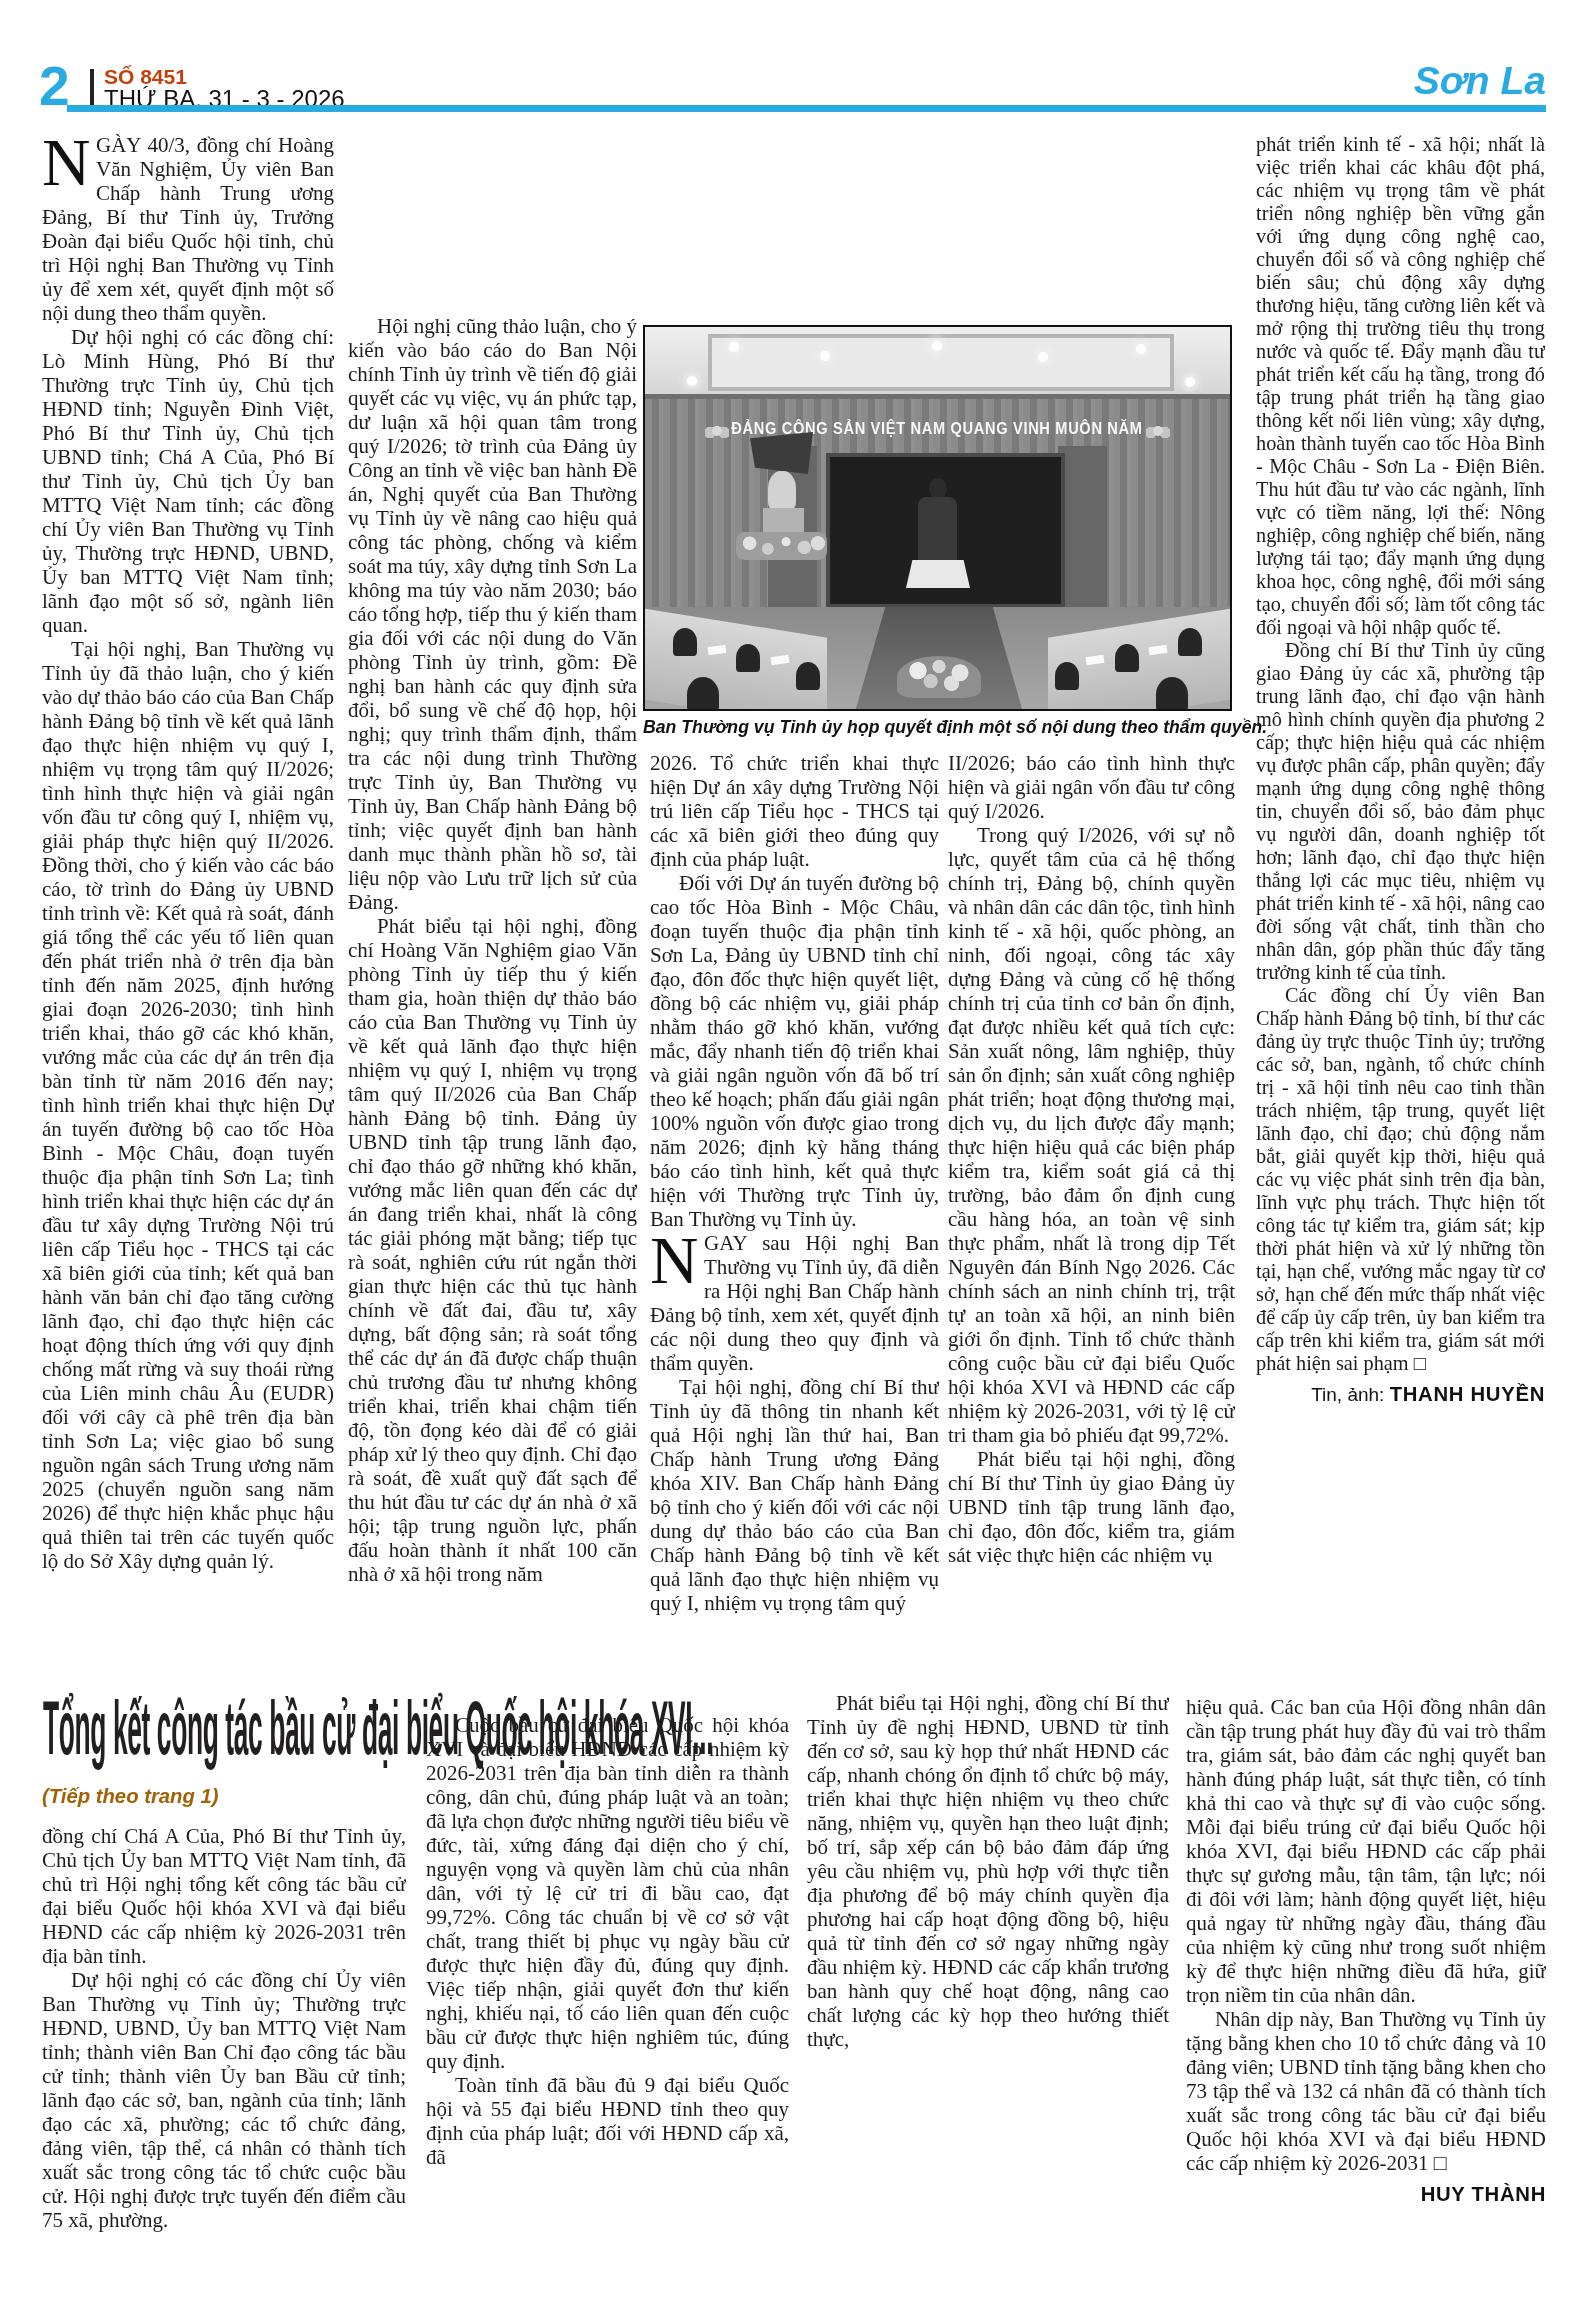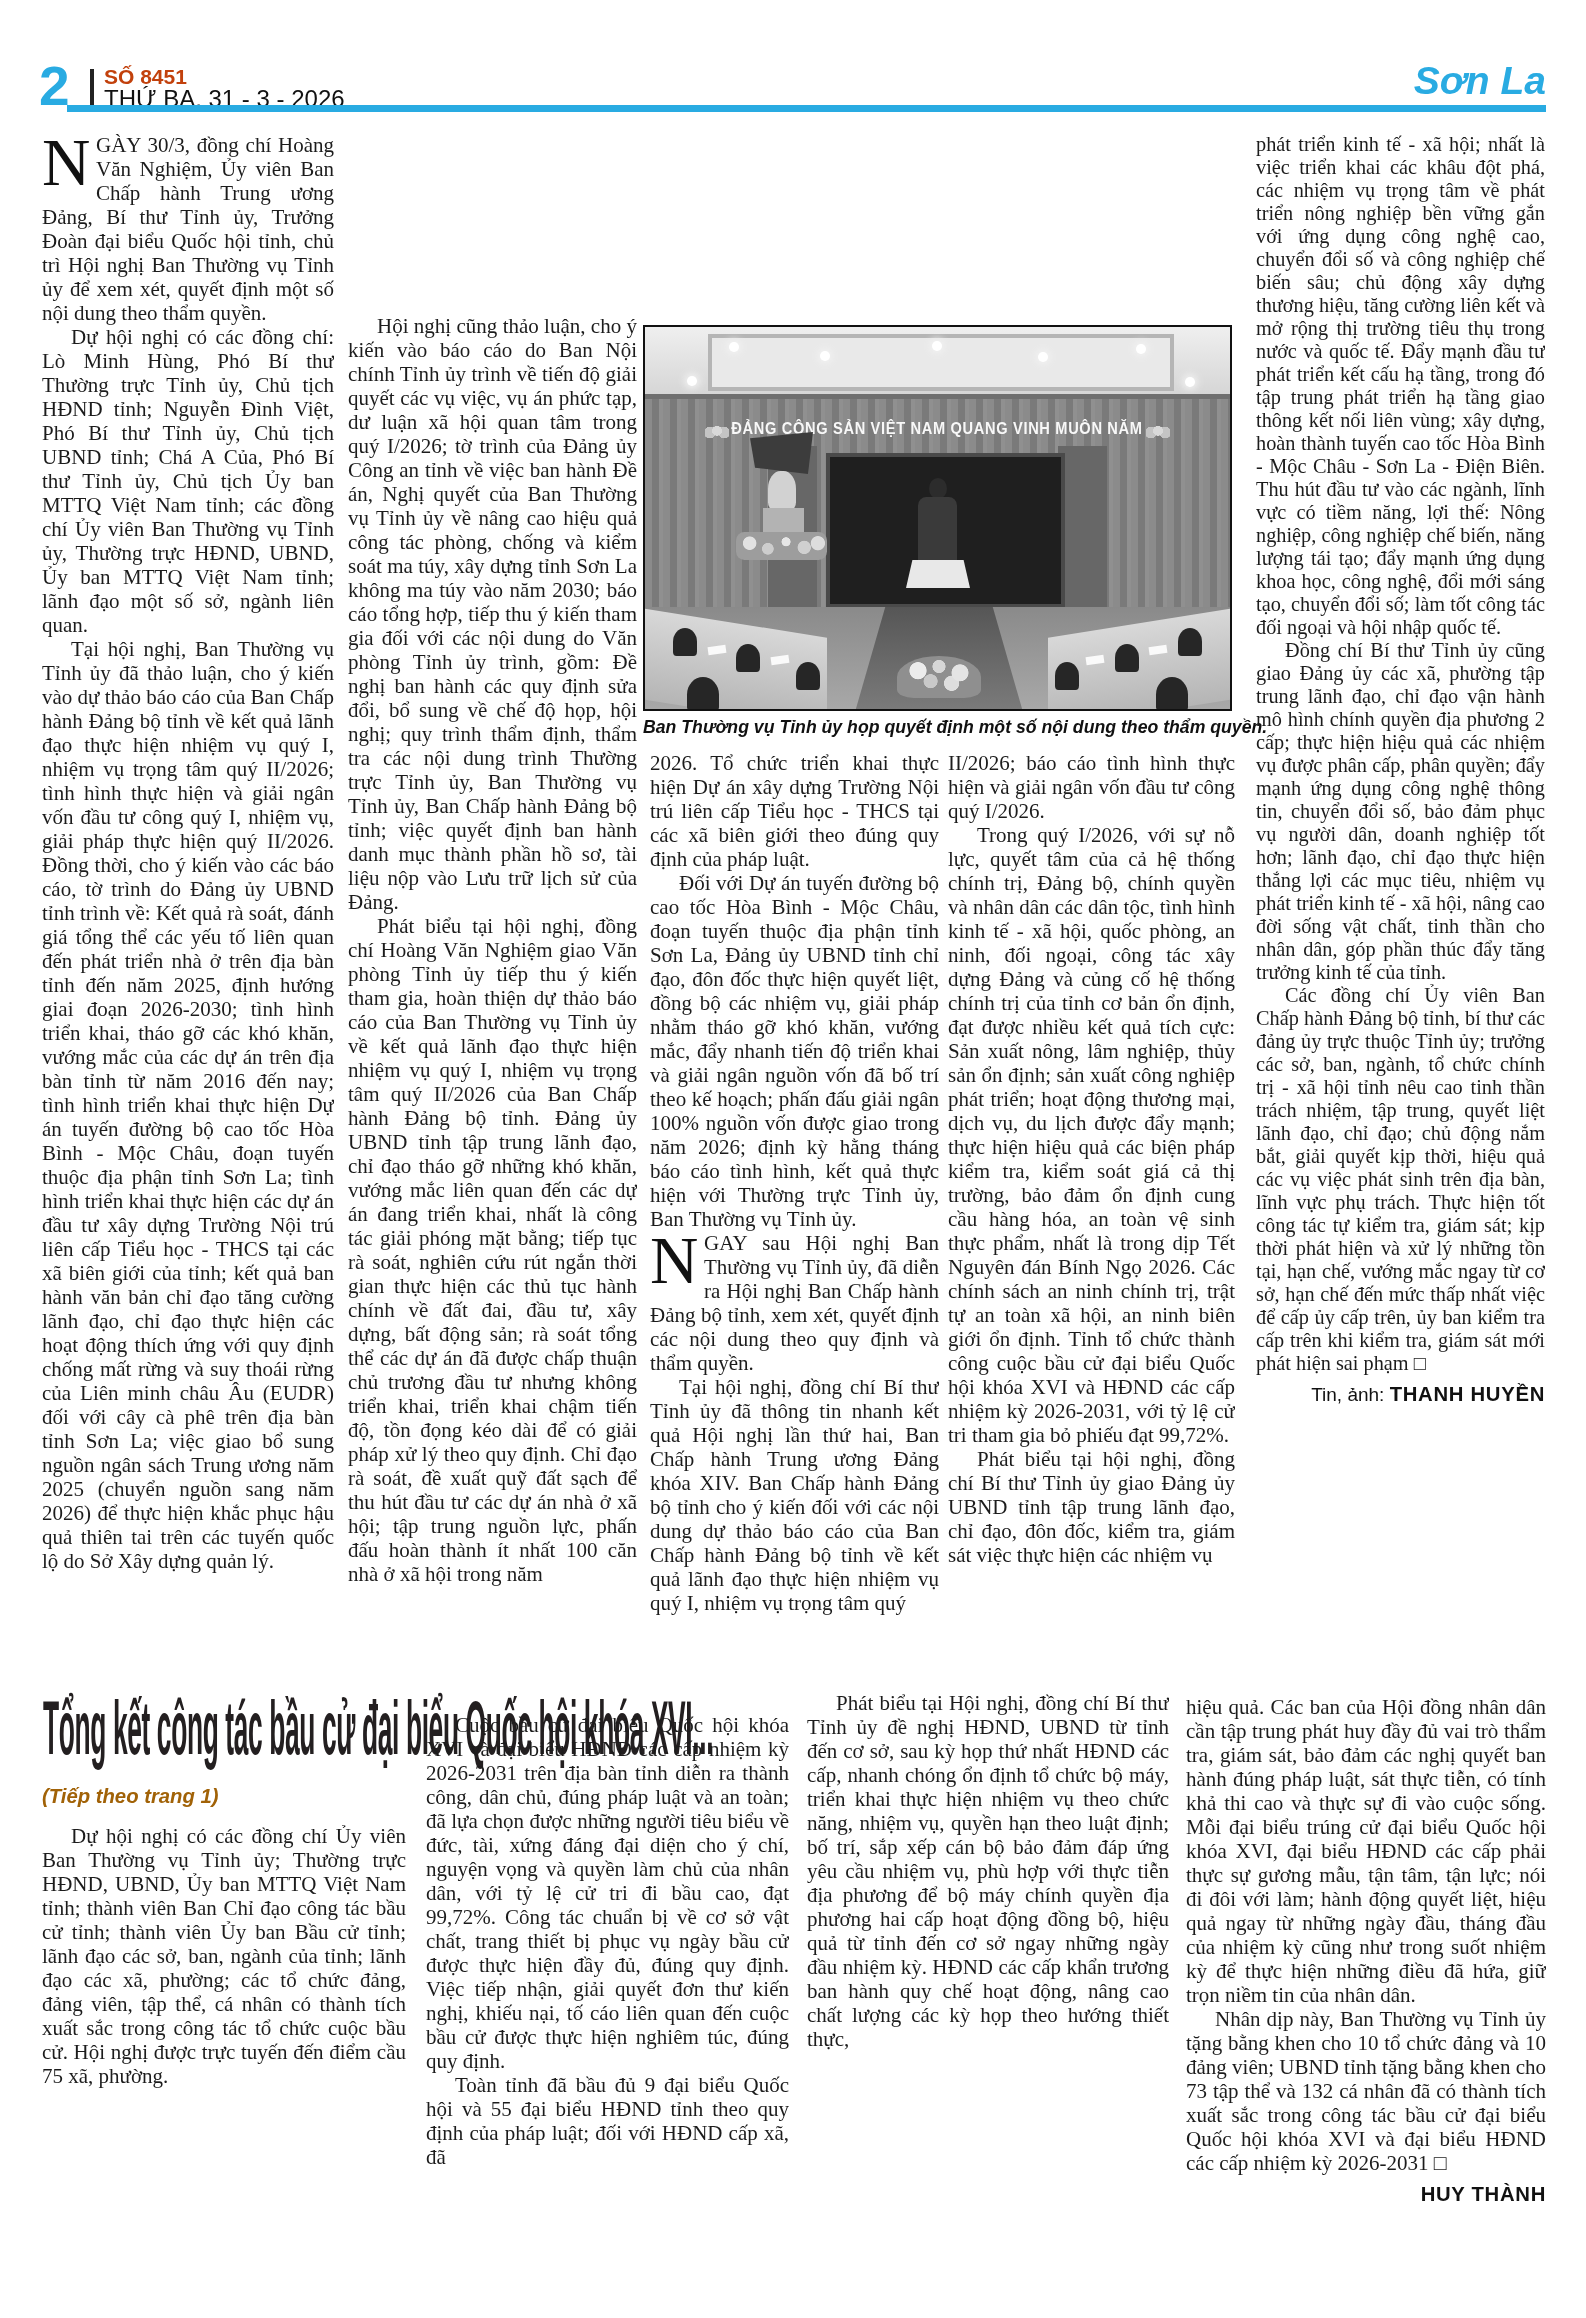--- a/index.html
+++ b/index.html
@@ -174,21 +174,21 @@
 
   <div class="abs pagenum">2</div>
   <div class="abs vrule"></div>
   <div class="abs issue">SỐ 8451</div>
   <div class="abs issuedate">THỨ BA, 31 - 3 - 2026</div>
   <div class="abs masthead">Sơn La</div>
   <div class="abs bluebar"></div>
 
 
   <div class="abs col c1">
-    <p><span class="dropcap">N</span><span>GÀY 30/3, đồng chí Hoàng Văn Nghiệm, Ủy viên Ban Chấp hành Trung ương Đảng, Bí thư Tỉnh ủy, Trưởng Đoàn đại biểu Quốc hội tỉnh, chủ trì Hội nghị Ban Thường vụ Tỉnh ủy để xem xét, quyết định một số nội dung theo thẩm quyền.</span></p>
+    <p><span class="dropcap">N</span><span>GÀY 40/3, đồng chí Hoàng Văn Nghiệm, Ủy viên Ban Chấp hành Trung ương Đảng, Bí thư Tỉnh ủy, Trưởng Đoàn đại biểu Quốc hội tỉnh, chủ trì Hội nghị Ban Thường vụ Tỉnh ủy để xem xét, quyết định một số nội dung theo thẩm quyền.</span></p>
     <p class="ind">Dự hội nghị có các đồng chí: Lò Minh Hùng, Phó Bí thư Thường trực Tỉnh ủy, Chủ tịch HĐND tỉnh; Nguyễn Đình Việt, Phó Bí thư Tỉnh ủy, Chủ tịch UBND tỉnh; Chá A Của, Phó Bí thư Tỉnh ủy, Chủ tịch Ủy ban MTTQ Việt Nam tỉnh; các đồng chí Ủy viên Ban Thường vụ Tỉnh ủy, Thường trực HĐND, UBND, Ủy ban MTTQ Việt Nam tỉnh; lãnh đạo một số sở, ngành liên quan.</p>
     <p class="ind">Tại hội nghị, Ban Thường vụ Tỉnh ủy đã thảo luận, cho ý kiến vào dự thảo báo cáo của Ban Chấp hành Đảng bộ tỉnh về kết quả lãnh đạo thực hiện nhiệm vụ quý I, nhiệm vụ trọng tâm quý II/2026; tình hình thực hiện và giải ngân vốn đầu tư công quý I, nhiệm vụ, giải pháp thực hiện quý II/2026. Đồng thời, cho ý kiến vào các báo cáo, tờ trình do Đảng ủy UBND tỉnh trình về: Kết quả rà soát, đánh giá tổng thể các yếu tố liên quan đến phát triển nhà ở trên địa bàn tỉnh đến năm 2025, định hướng giai đoạn 2026-2030; tình hình triển khai, tháo gỡ các khó khăn, vướng mắc của các dự án trên địa bàn tỉnh từ năm 2016 đến nay; tình hình triển khai thực hiện Dự án tuyến đường bộ cao tốc Hòa Bình - Mộc Châu, đoạn tuyến thuộc địa phận tỉnh Sơn La; tình hình triển khai thực hiện các dự án đầu tư xây dựng Trường Nội trú liên cấp Tiểu học - THCS tại các xã biên giới của tỉnh; kết quả ban hành văn bản chỉ đạo tăng cường lãnh đạo, chỉ đạo thực hiện các hoạt động thích ứng với quy định chống mất rừng và suy thoái rừng của Liên minh châu Âu (EUDR) đối với cây cà phê trên địa bàn tỉnh Sơn La; việc giao bổ sung nguồn ngân sách Trung ương năm 2025 (chuyển nguồn sang năm 2026) để thực hiện khắc phục hậu quả thiên tai trên các tuyến quốc lộ do Sở Xây dựng quản lý.</p>
   </div>
 
   <div class="abs col c2">
     <p class="ind">Hội nghị cũng thảo luận, cho ý kiến vào báo cáo do Ban Nội chính Tỉnh ủy trình về tiến độ giải quyết các vụ việc, vụ án phức tạp, dư luận xã hội quan tâm trong quý I/2026; tờ trình của Đảng ủy Công an tỉnh về việc ban hành Đề án, Nghị quyết của Ban Thường vụ Tỉnh ủy về nâng cao hiệu quả công tác phòng, chống và kiểm soát ma túy, xây dựng tỉnh Sơn La không ma túy vào năm 2030; báo cáo tổng hợp, tiếp thu ý kiến tham gia đối với các nội dung do Văn phòng Tỉnh ủy trình, gồm: Đề nghị ban hành các quy định sửa đổi, bổ sung về chế độ họp, hội nghị; quy trình thẩm định, thẩm tra các nội dung trình Thường trực Tỉnh ủy, Ban Thường vụ Tỉnh ủy, Ban Chấp hành Đảng bộ tỉnh; việc quyết định ban hành danh mục thành phần hồ sơ, tài liệu nộp vào Lưu trữ lịch sử của Đảng.</p>
     <p class="ind">Phát biểu tại hội nghị, đồng chí Hoàng Văn Nghiệm giao Văn phòng Tỉnh ủy tiếp thu ý kiến tham gia, hoàn thiện dự thảo báo cáo của Ban Thường vụ Tỉnh ủy về kết quả lãnh đạo thực hiện nhiệm vụ quý I, nhiệm vụ trọng tâm quý II/2026 của Ban Chấp hành Đảng bộ tỉnh. Đảng ủy UBND tỉnh tập trung lãnh đạo, chỉ đạo tháo gỡ những khó khăn, vướng mắc liên quan đến các dự án đang triển khai, nhất là công tác giải phóng mặt bằng; tiếp tục rà soát, nghiên cứu rút ngắn thời gian thực hiện các thủ tục hành chính về đất đai, đầu tư, xây dựng, bất động sản; rà soát tổng thể các dự án đã được chấp thuận chủ trương đầu tư nhưng không triển khai, triển khai chậm tiến độ, tồn đọng kéo dài để có giải pháp xử lý theo quy định. Chỉ đạo rà soát, đề xuất quỹ đất sạch để thu hút đầu tư các dự án nhà ở xã hội; tập trung nguồn lực, phấn đấu hoàn thành ít nhất 100 căn nhà ở xã hội trong năm</p>
   </div>
 
   <div class="abs photo">
@@ -256,20 +256,21 @@
     <div class="byline">
       <span>Tin, ảnh:</span>
       <b>THANH HUYỀN</b>
     </div>
   </div>
 
   <div class="abs bheadline">Tổng kết công tác bầu cử đại biểu Quốc hội khóa XVI...</div>
   <div class="abs contnote">(Tiếp theo trang 1)</div>
 
   <div class="abs col b1">
+    <p>đồng chí Chá A Của, Phó Bí thư Tỉnh ủy, Chủ tịch Ủy ban MTTQ Việt Nam tỉnh, đã chủ trì Hội nghị tổng kết công tác bầu cử đại biểu Quốc hội khóa XVI và đại biểu HĐND các cấp nhiệm kỳ 2026-2031 trên địa bàn tỉnh.</p>
     <p class="ind">Dự hội nghị có các đồng chí Ủy viên Ban Thường vụ Tỉnh ủy; Thường trực HĐND, UBND, Ủy ban MTTQ Việt Nam tỉnh; thành viên Ban Chỉ đạo công tác bầu cử tỉnh; thành viên Ủy ban Bầu cử tỉnh; lãnh đạo các sở, ban, ngành của tỉnh; lãnh đạo các xã, phường; các tổ chức đảng, đảng viên, tập thể, cá nhân có thành tích xuất sắc trong công tác tổ chức cuộc bầu cử. Hội nghị được trực tuyến đến điểm cầu 75 xã, phường.</p>
   </div>
 
   <div class="abs col b2">
     <p class="ind">Cuộc bầu cử đại biểu Quốc hội khóa XVI và đại biểu HĐND các cấp nhiệm kỳ 2026-2031 trên địa bàn tỉnh diễn ra thành công, dân chủ, đúng pháp luật và an toàn; đã lựa chọn được những người tiêu biểu về đức, tài, xứng đáng đại diện cho ý chí, nguyện vọng và quyền làm chủ của nhân dân, với tỷ lệ cử tri đi bầu cao, đạt 99,72%. Công tác chuẩn bị về cơ sở vật chất, trang thiết bị phục vụ ngày bầu cử được thực hiện đầy đủ, đúng quy định. Việc tiếp nhận, giải quyết đơn thư kiến nghị, khiếu nại, tố cáo liên quan đến cuộc bầu cử được thực hiện nghiêm túc, đúng quy định.</p>
     <p class="ind">Toàn tỉnh đã bầu đủ 9 đại biểu Quốc hội và 55 đại biểu HĐND tỉnh theo quy định của pháp luật; đối với HĐND cấp xã, đã</p>
   </div>
 
   <div class="abs col b3">
     <p class="ind">Phát biểu tại Hội nghị, đồng chí Bí thư Tỉnh ủy đề nghị HĐND, UBND từ tỉnh đến cơ sở, sau kỳ họp thứ nhất HĐND các cấp, nhanh chóng ổn định tổ chức bộ máy, triển khai thực hiện nhiệm vụ theo chức năng, nhiệm vụ, quyền hạn theo luật định; bố trí, sắp xếp cán bộ bảo đảm đáp ứng yêu cầu nhiệm vụ, phù hợp với thực tiễn địa phương để bộ máy chính quyền địa phương hai cấp hoạt động đồng bộ, hiệu quả từ tỉnh đến cơ sở ngay những ngày đầu nhiệm kỳ. HĐND các cấp khẩn trương ban hành quy chế hoạt động, nâng cao chất lượng các kỳ họp theo hướng thiết thực,</p>

